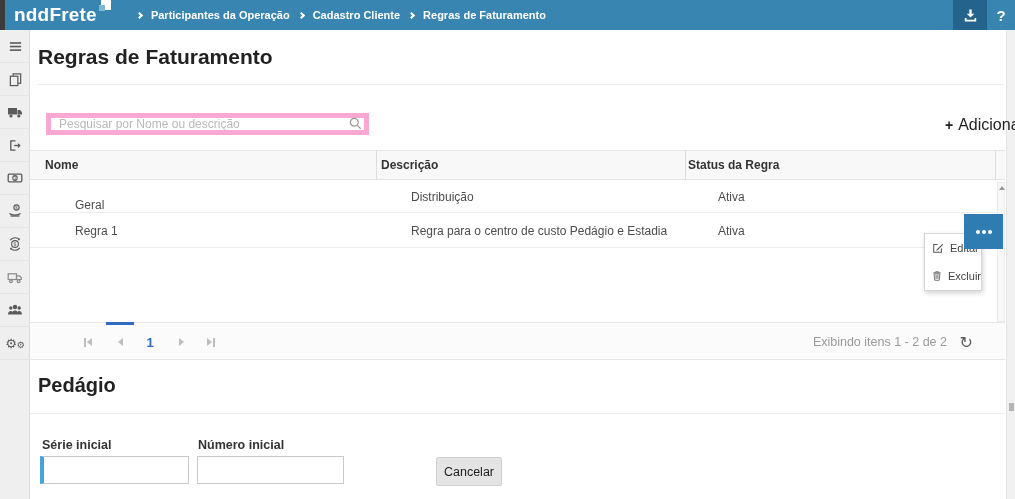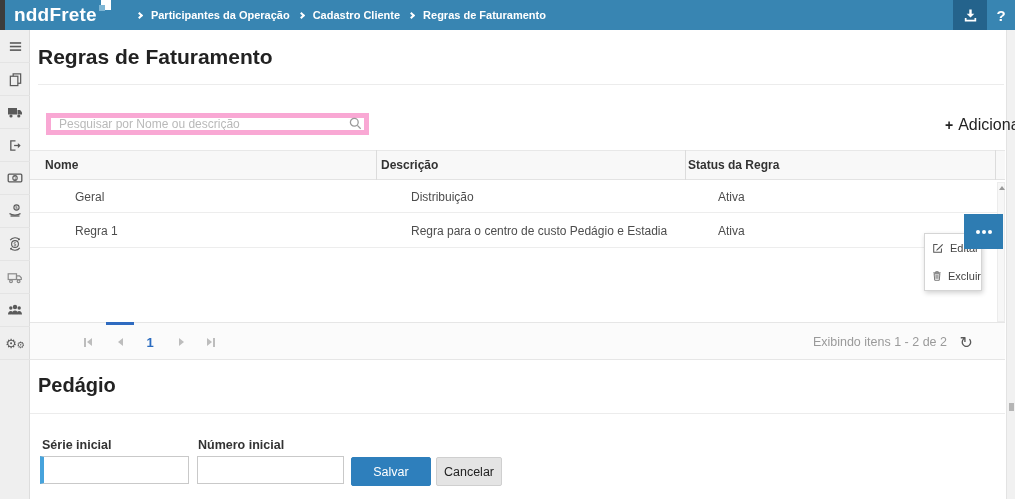--- a/index.html
+++ b/index.html
@@ -216,21 +216,21 @@
 
   <div class="abs" id="grid-head"></div>
   <div class="abs col-sep" style="left:376px;"></div>
   <div class="abs col-sep" style="left:685px;"></div>
   <div class="abs col-sep" style="left:995px;"></div>
   <div class="th c-nome">Nome</div>
   <div class="th c-desc">Descrição</div>
   <div class="th c-status">Status da Regra</div>
 
   <div class="abs row" style="top:180px; height:33px;">
-    <span class="td c-nome" style="top:10px;">Geral</span>
+    <span class="td c-nome" style="top:18px;">Geral</span>
     <span class="td c-desc" style="top:10px;">Distribuição</span>
     <span class="td c-status" style="top:10px;">Ativa</span>
   </div>
   <div class="abs row" style="top:213px; height:35px;">
     <span class="td c-nome" style="top:11px;">Regra 1</span>
     <span class="td c-desc" style="top:11px;">Regra para o centro de custo Pedágio e Estadia</span>
     <span class="td c-status" style="top:11px;">Ativa</span>
   </div>
 
   <div class="abs" id="grid-vscroll">
@@ -291,16 +291,15 @@
   <label class="field-label" style="left:42px;">Série inicial</label>
   <label class="field-label" style="left:198px;">Número inicial</label>
 
   <div class="field" id="field-serie">
     <input type="text" value="" style="">
   </div>
   <div class="field" id="field-numero">
     <input type="text" value="" style="">
   </div>
 
-  <button class="btn" id="btn-salvar">Salvar</button>
   <button class="btn" id="btn-cancelar">Cancelar</button>
 
 </div>
 
 </body></html>

